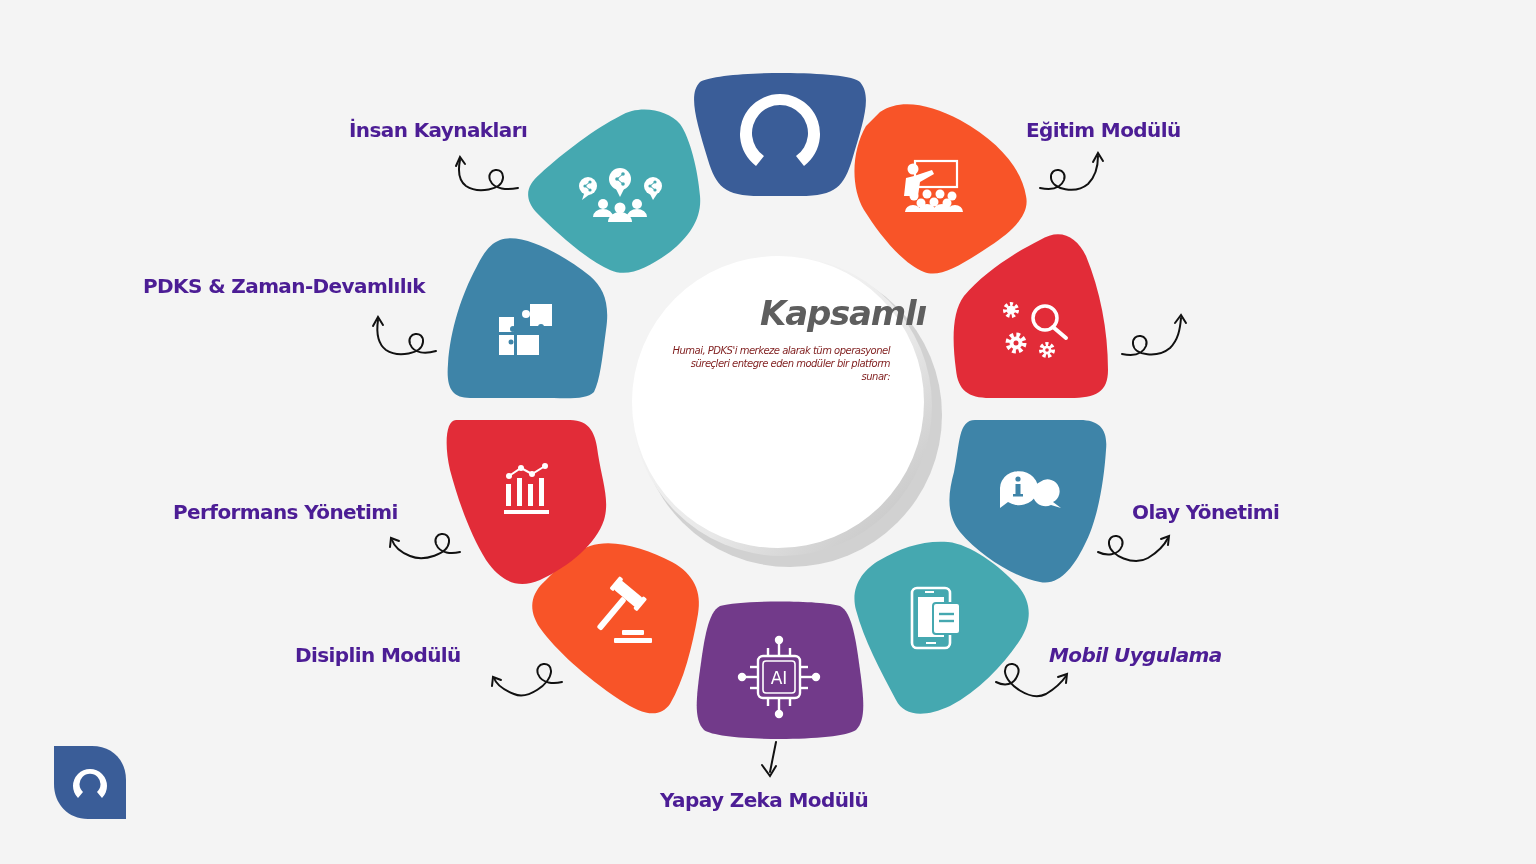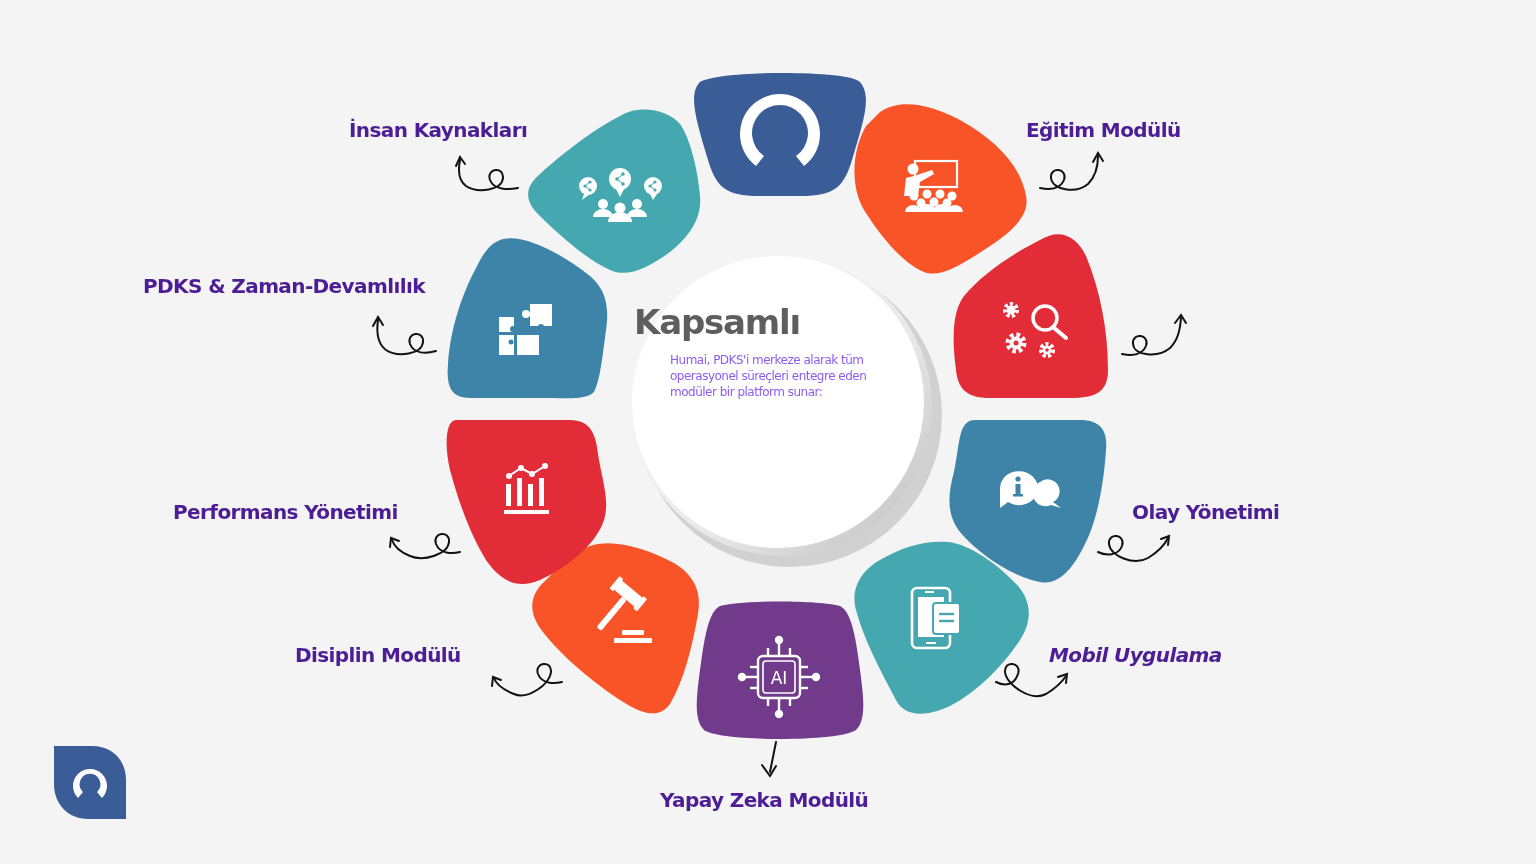--- a/index.html
+++ b/index.html
@@ -16,37 +16,38 @@
     font-family: "DejaVu Sans", "Liberation Sans", sans-serif;
     font-weight: bold;
     font-size: 20px;
     letter-spacing: -0.6px;
     color: #4c1d95;
     white-space: nowrap;
     line-height: 1;
   }
   .center-text {
     position: absolute;
-    left: 634px; top: 292px; width: 292px;
-    text-align: left;
+    left: 634px; top: 283px; width: 292px;
+    text-align: right;
+    font-style: italic;
   }
   .center-title {
     font-family: "DejaVu Sans", "Liberation Sans", sans-serif;
     font-weight: bold;
     font-size: 34px;
     letter-spacing: -1.2px;
     color: #5e5e5e;
     line-height: 1.22;
     margin: 10px 0 0 0;
   }
   .center-desc {
     font-family: "DejaVu Sans", "Liberation Sans", sans-serif;
-    font-size: 12px;
+    font-size: 10px;
     letter-spacing: -0.5px;
-    color: #8b5cf6;
+    color: #7f1d1d;
     line-height: 1.3;
     margin: 10px auto 0 auto;
     width: 220px;
   }
   .corner-logo { position: absolute; left: 54px; top: 746px; width: 72px; height: 73px; }
 </style>
 </head>
 <body>
 
 <div class="stage">

